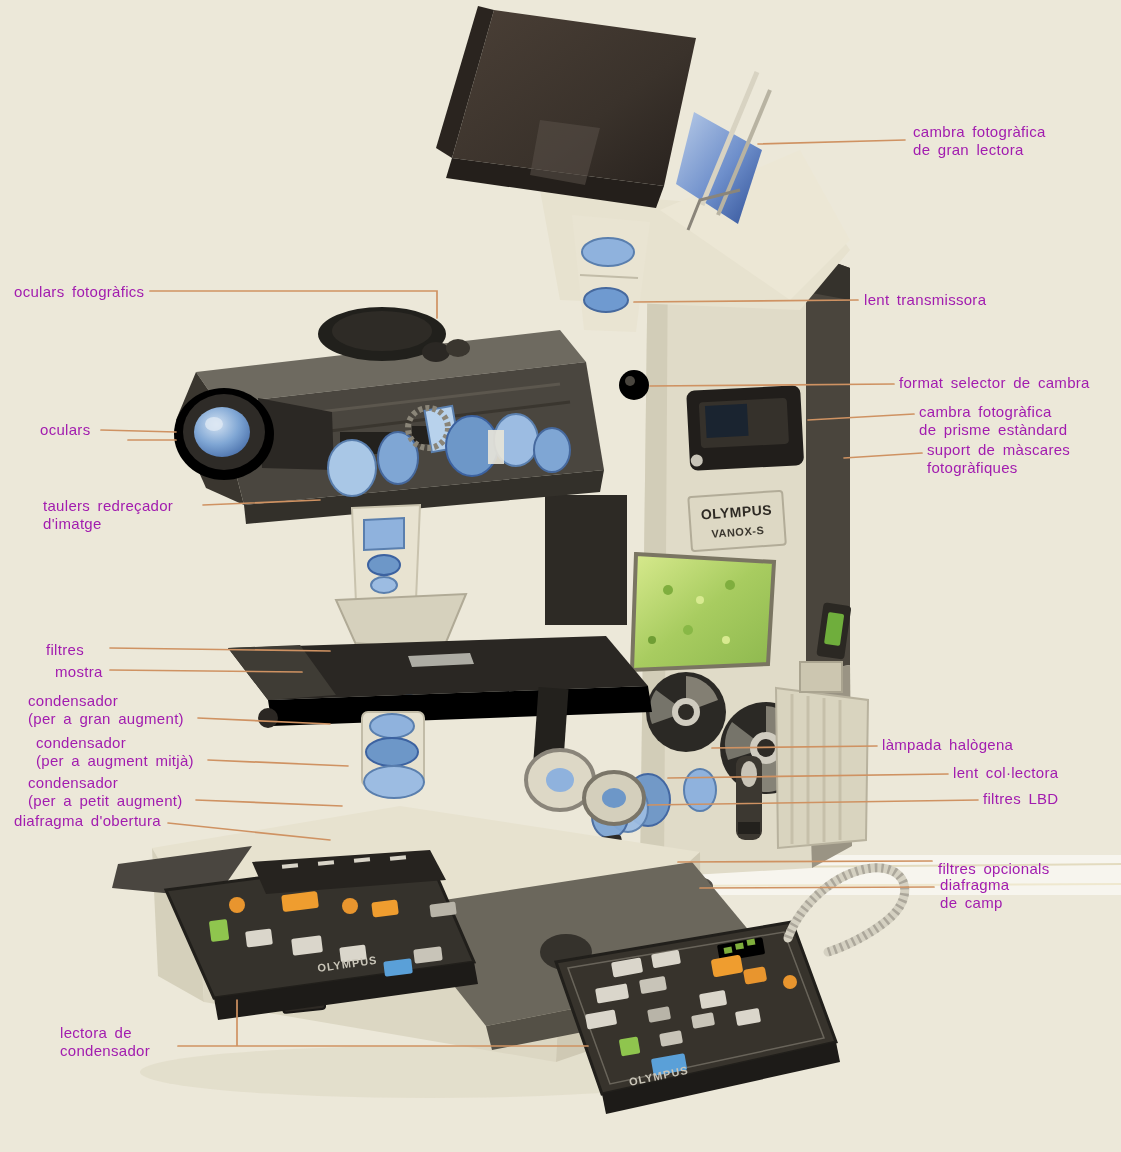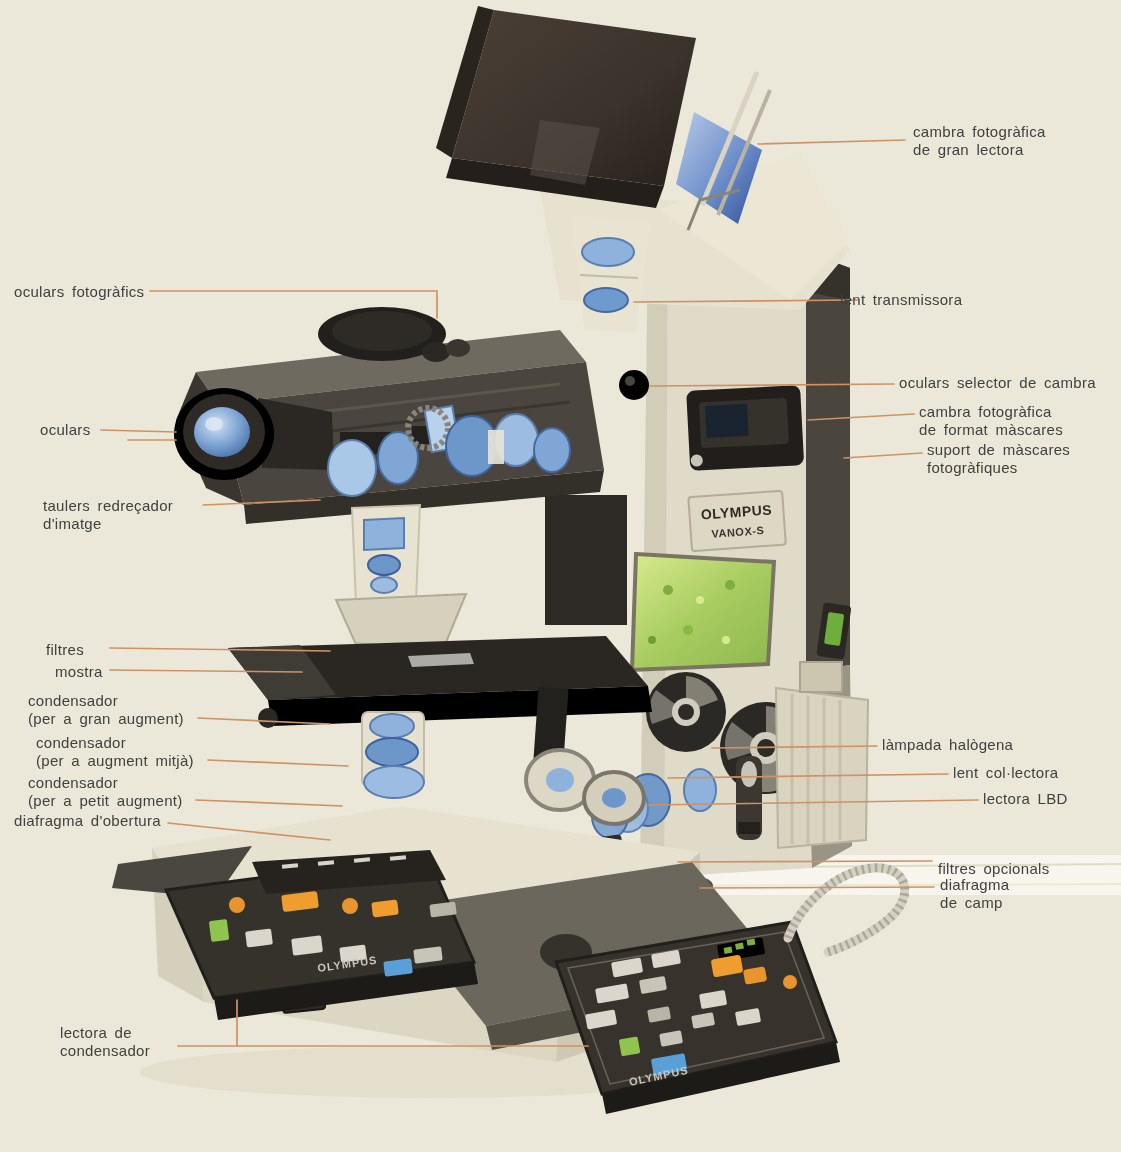--- a/index.html
+++ b/index.html
@@ -4,21 +4,21 @@
 <style>
   html,body{margin:0;padding:0;}
   .stage{
     position:relative;width:1121px;height:1152px;
     background:#ece8d9;overflow:hidden;
     font-family:"Liberation Sans",sans-serif;
   }
   .stage svg{position:absolute;left:0;top:0;}
   .lbl{
     position:absolute;z-index:3;
-    font-size:15px;line-height:18px;color:#404040;
+    font-size:15px;line-height:18px;color:#a21caf;
     letter-spacing:.3px;word-spacing:3px;white-space:nowrap;
   }
   .lbl.r{text-align:left;}
   .lbl.l{text-align:left;}
 </style>
 </head>
 <body>
 
 <div class="stage">
 
@@ -374,42 +374,42 @@
     </div>
 <div class="lbl l" style="left:60px;top:1024px">
       <div>lectora de</div>
       <div>condensador</div>
     </div>
 
 <div class="lbl r" style="left:913px;top:123px">
       <div>cambra fotogràfica</div>
       <div>de gran lectora</div>
     </div>
-<div class="lbl r" style="left:840px;top:291px">
+<div class="lbl r" style="left:864px;top:291px">
       <div>lent transmissora</div>
     </div>
 <div class="lbl r" style="left:899px;top:374px">
-      <div>oculars selector de cambra</div>
+      <div>format selector de cambra</div>
     </div>
 <div class="lbl r" style="left:919px;top:403px">
       <div>cambra fotogràfica</div>
-      <div>de format màscares</div>
+      <div>de prisme estàndard</div>
     </div>
 <div class="lbl r" style="left:927px;top:441px">
       <div>suport de màscares</div>
       <div>fotogràfiques</div>
     </div>
 <div class="lbl r" style="left:882px;top:736px">
       <div>làmpada halògena</div>
     </div>
 <div class="lbl r" style="left:953px;top:764px">
       <div>lent col·lectora</div>
     </div>
 <div class="lbl r" style="left:983px;top:790px">
-      <div>lectora LBD</div>
+      <div>filtres LBD</div>
     </div>
 <div class="lbl r" style="left:938px;top:860px">
       <div>filtres opcionals</div>
     </div>
 <div class="lbl r" style="left:940px;top:876px">
       <div>diafragma</div>
       <div>de camp</div>
     </div>
 
 </div>

